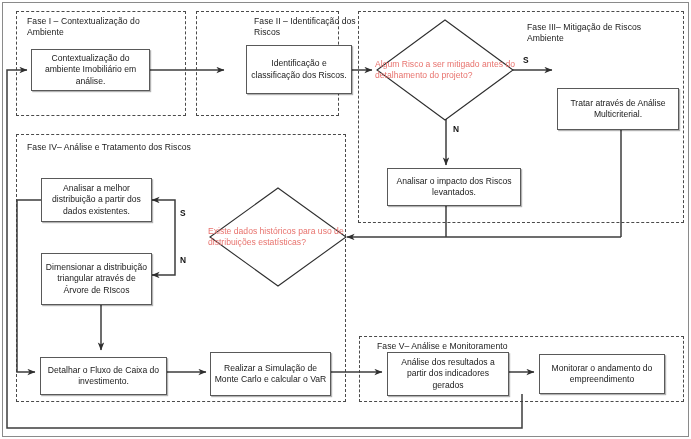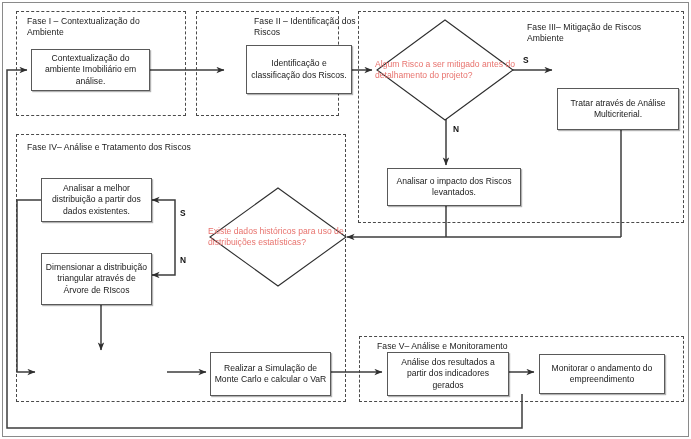--- a/index.html
+++ b/index.html
@@ -116,20 +116,23 @@
   </div>
   <div class="node" style="left:387px;top:168px;width:134px;height:38px;">
     <span>Analisar o impacto dos Riscos levantados.</span>
   </div>
   <div class="node" style="left:41px;top:178px;width:111px;height:44px;">
     <span>Analisar a melhor distribuição a partir dos dados existentes.</span>
   </div>
   <div class="node" style="left:41px;top:253px;width:111px;height:52px;">
     <span>Dimensionar a distribuição triangular através de Árvore de RIscos</span>
   </div>
+  <div class="node" style="left:40px;top:357px;width:127px;height:38px;">
+    <span>Detalhar o Fluxo de Caixa do investimento.</span>
+  </div>
   <div class="node" style="left:210px;top:352px;width:121px;height:44px;">
     <span>Realizar a Simulação de Monte Carlo e calcular o VaR</span>
   </div>
   <div class="node" style="left:387px;top:352px;width:122px;height:44px;">
     <span>Análise dos resultados a partir dos indicadores gerados</span>
   </div>
   <div class="node" style="left:539px;top:354px;width:126px;height:40px;">
     <span>Monitorar o andamento do empreendimento</span>
   </div>
 

